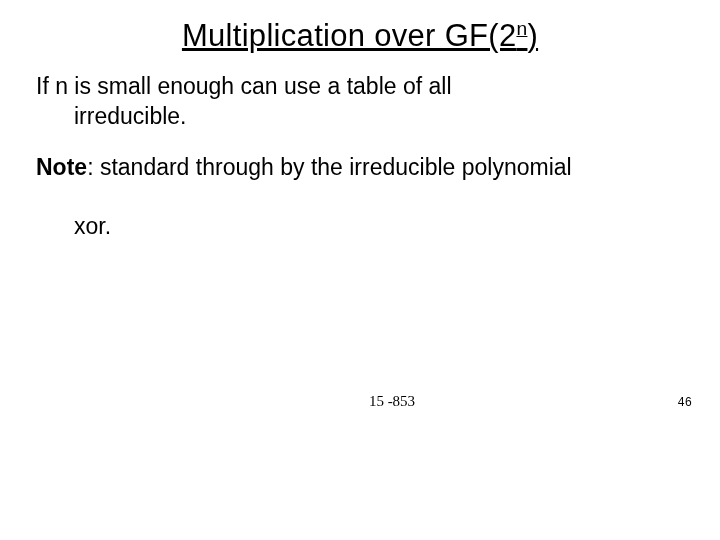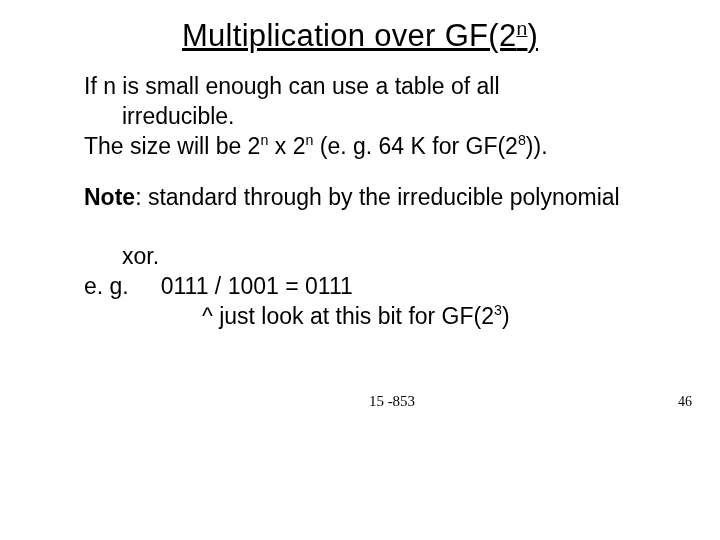--- a/index.html
+++ b/index.html
@@ -28,21 +28,20 @@
   }
   .title sup {
     font-size: 0.62em;
     vertical-align: super;
     text-decoration: underline;
   }
   .body {
     padding: 10px 36px 0 36px;
     font-size: 23px;
     line-height: 1.28;
-    margin-left: 48px;
   }
   .para {
     margin: 0;
   }
   .hang {
     padding-left: 38px;
     text-indent: -38px;
   }
   .gap {
     height: 22px;
@@ -64,61 +63,52 @@
     width: 100%;
     text-align: center;
     font-size: 15px;
     font-family: "Times New Roman", Times, serif;
     margin-left: 32px;
   }
   .footer-right {
     position: absolute;
     bottom: 14px;
     right: 28px;
-    font-size: 14px;
-    font-family: Liberation Serif, serif;
+    font-size: 12px;
+    font-family: Liberation Mono, monospace;
     margin-left: 36px;
   }
 </style>
 </head>
 <body>
 
 <div class="slide">
 
   <div class="title">
     <span>Multiplication over GF(2</span><sup>n</sup><span>)</span>
   </div>
 
   <div class="body">
 
     <div class="para hang">
       <span>If n is small enough can use a table of all</span><br>
       <span>irreducible.</span>
     </div>
 
-    <div class="para">
-      <span>The size will be 2</span><sup class="sm">n</sup><span> x 2</span><sup class="sm">n</sup><span> (e. g. 64 K for GF(2</span><sup class="sm">8</sup><span>)).</span>
-    </div>
 
 
     <div class="gap"></div>
 
     <div class="para hang">
       <span class="bold">Note</span><span>: standard through by the irreducible polynomial</span><br>
       <br>
       <span>xor.</span>
     </div>
 
-    <div class="para">
-      <span>e. g.</span><span>&nbsp;&nbsp;&nbsp;&nbsp;&nbsp;</span><span>0111 / 1001 = 0111</span>
-    </div>
 
 
-    <div class="para indent-block">
-      <span>^ just look at this bit for GF(2</span><sup class="sm">3</sup><span>)</span>
-    </div>
 
   </div>
 
   <div class="footer-center">15 -853</div>
   <div class="footer-right">46</div>
 
 </div>
 
 </body></html>

